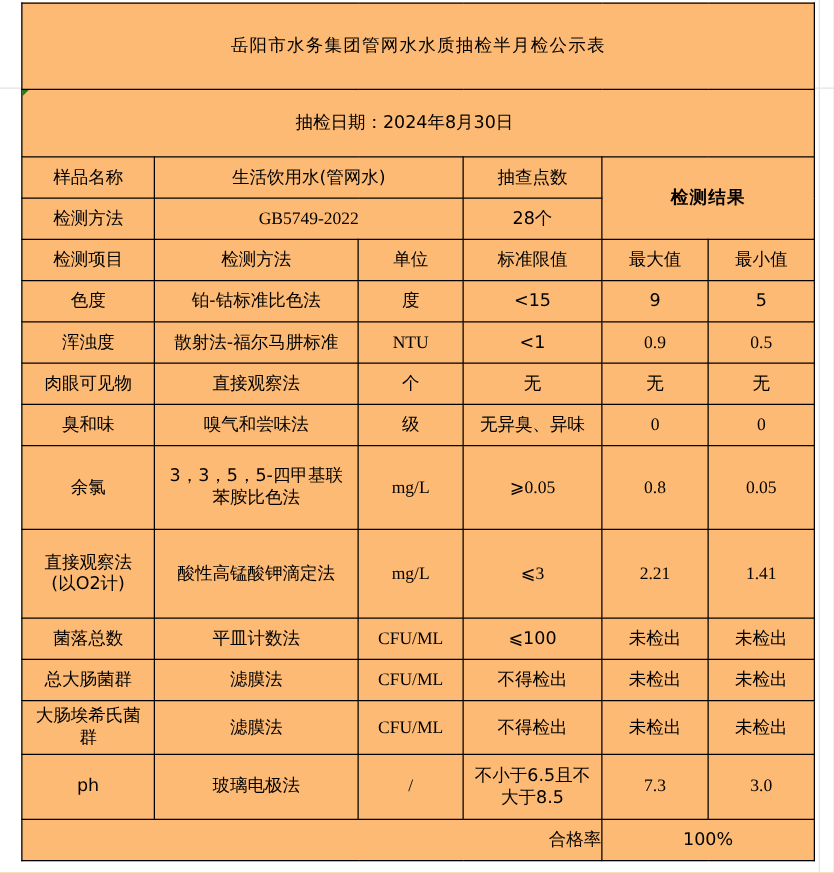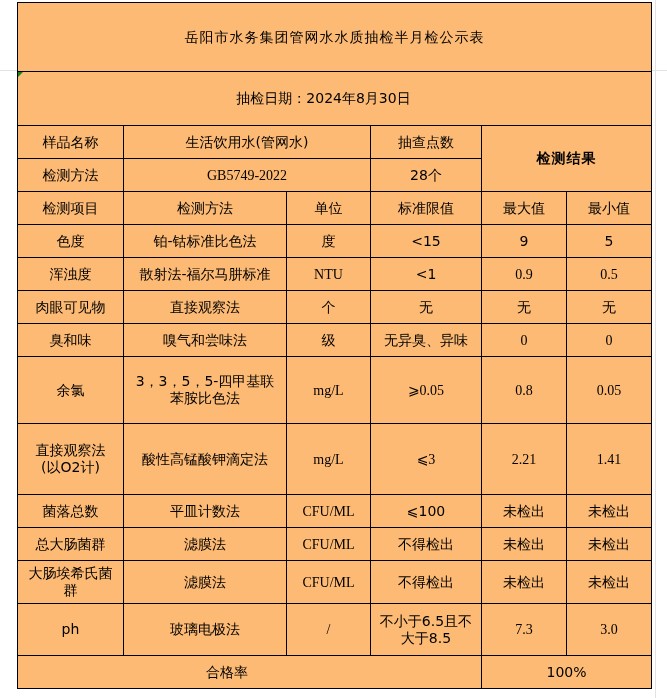--- a/index.html
+++ b/index.html
@@ -147,19 +147,19 @@
   </tr>
   <tr style="height:52px">
     <td class="b">ph</td>
     <td>玻璃电极法</td>
     <td class="mono">/</td>
     <td style="padding:2px 2px">不小于6.5且不大于8.5</td>
     <td class="mono">7.3</td>
     <td class="mono">3.0</td>
   </tr>
   <tr style="height:33px">
-    <td colspan="4" class="b" style="text-align:right;padding-right:0"><span style="display:inline-block;width:100%;text-align:left;padding-left:188px;box-sizing:border-box">合格率</span></td>
+    <td colspan="4" class="b" style="text-align:right;padding-right:0"><span style="display:inline-block;width:100%;text-align:right;padding-left:188px;box-sizing:border-box">合格率</span></td>
     <td colspan="2" class="b">100%</td>
   </tr>
 </tbody>
   </table>
 
 <div class="marker"></div>
 
 </body></html>

